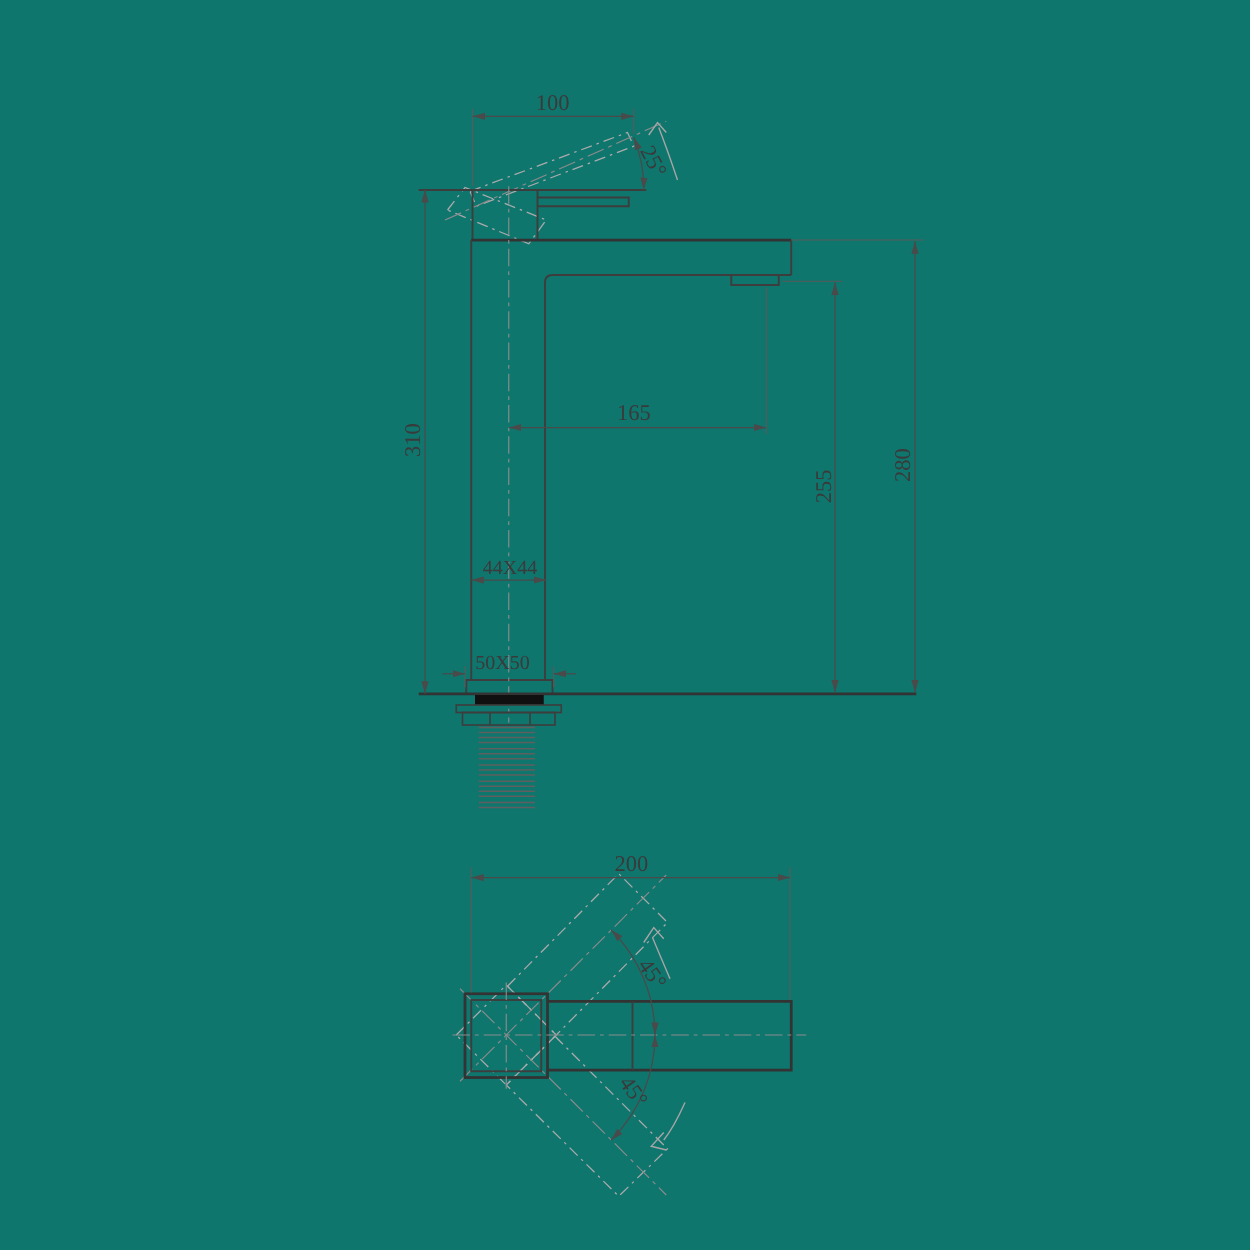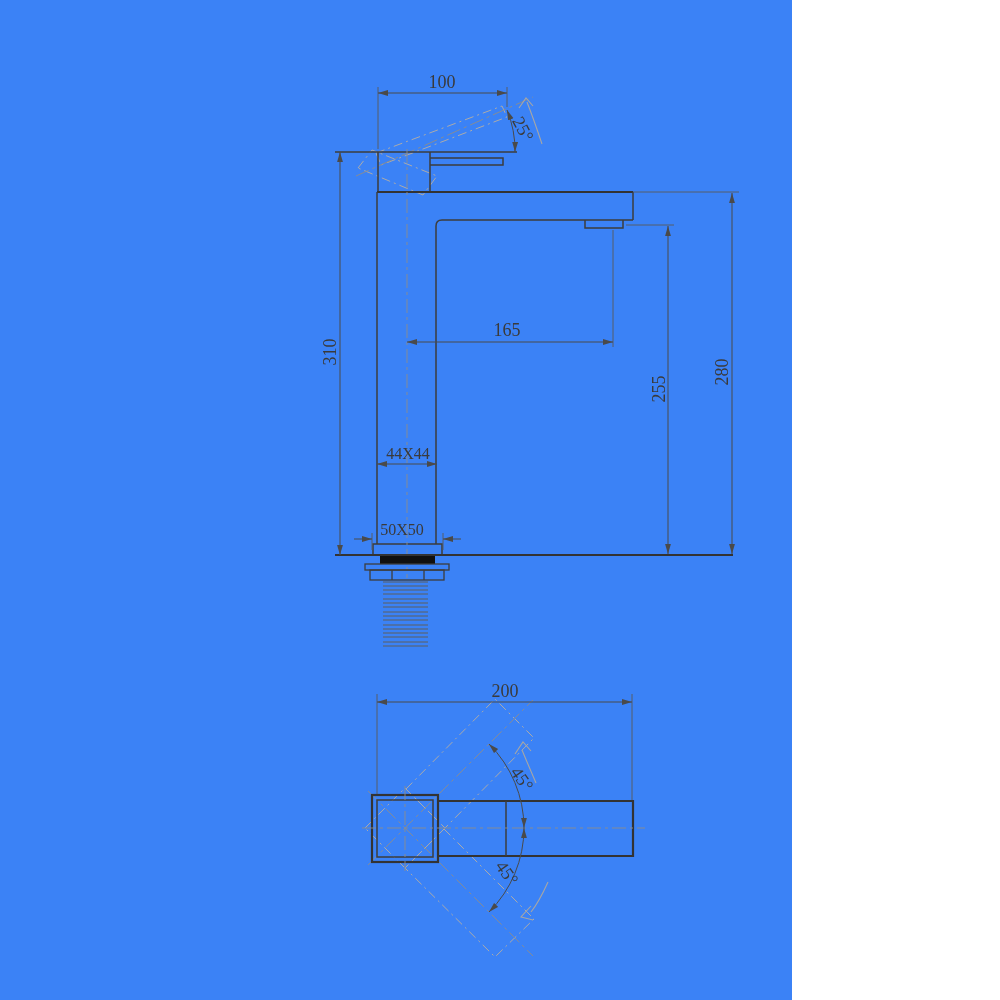--- a/index.html
+++ b/index.html
@@ -1,16 +1,16 @@
 <!DOCTYPE html>
 <html><head>
 <meta charset="utf-8">
 <style>
   html,body{margin:0;padding:0;background:#fff;}
-  .canvas{position:relative;width:792px;height:1000px;background:#3b82f6;overflow:hidden;
+  .canvas{position:relative;width:1000px;height:1000px;background:#0f766e;overflow:hidden;
           font-family:"Liberation Serif","DejaVu Serif",serif;}
   svg text{fill:#3a3a3a;font-family:"Liberation Serif","DejaVu Serif",serif;}
   .t18{font-size:18px;}
   .t16{font-size:16px;}
   .solid{stroke:#3d3d3d;stroke-width:1.5;fill:none;}
   .solid2{stroke:#333333;stroke-width:2.2;fill:none;}
   .dim{stroke:#4a4a4a;stroke-width:1;fill:none;}
   .ext{stroke:#5a5a5a;stroke-width:0.9;fill:none;}
   .cl{stroke:#8c8c8c;stroke-width:0.9;fill:none;stroke-dasharray:14 4 3 4;}
   .phantom{stroke:#ababab;stroke-width:1;fill:none;stroke-dasharray:9 4 2 4;}

